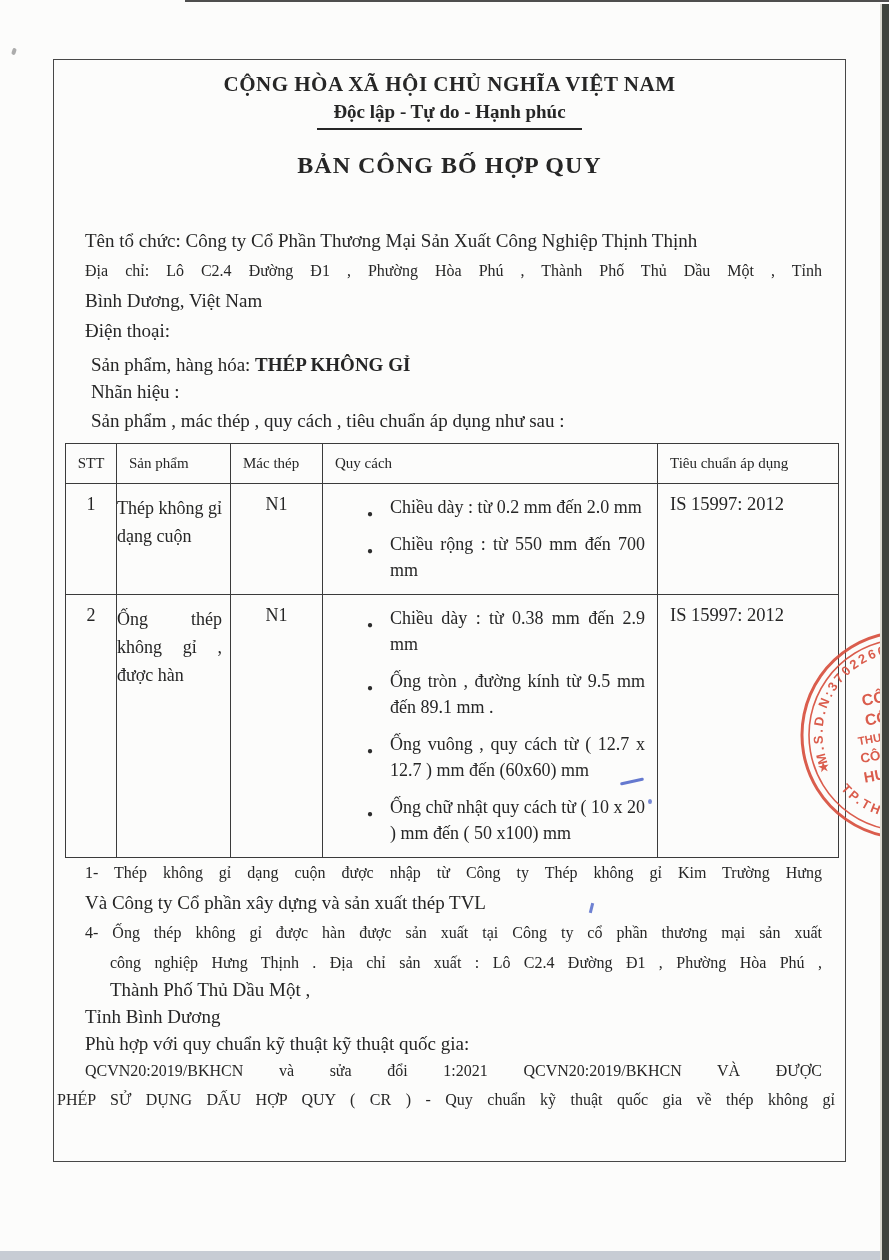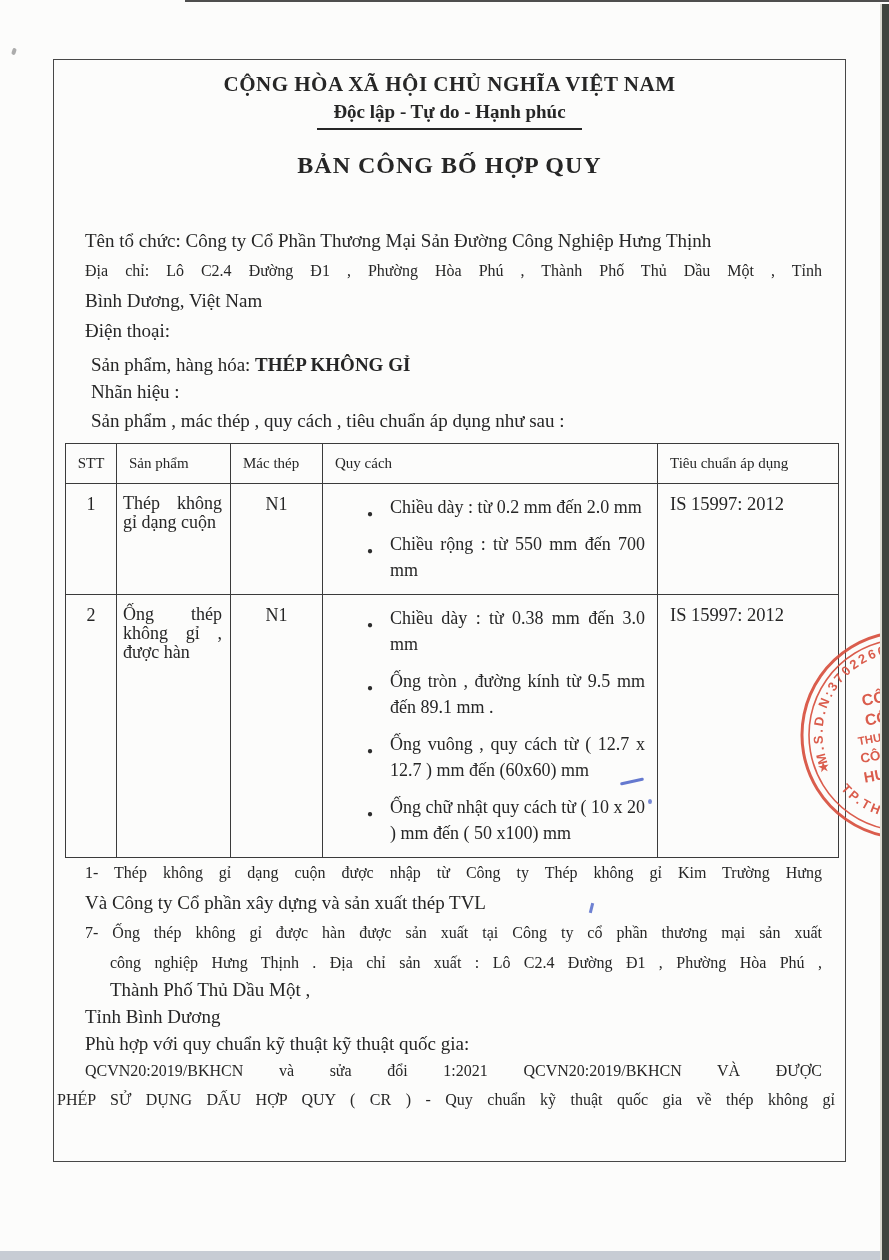--- a/index.html
+++ b/index.html
@@ -37,21 +37,21 @@
   .line{font-size:19px;line-height:25px;white-space:nowrap;}
   .wline{font-size:16px;line-height:25px;}
   .justline{text-align:justify;text-align-last:justify;white-space:normal;}
   .bold{font-weight:bold;}
   
   .doc-table{left:65px;top:443px;width:773px;border-collapse:collapse;table-layout:fixed;font-size:18px;}
   .doc-table td,.doc-table th{border:1.5px solid #3b3b3b;vertical-align:top;font-weight:normal;}
   .doc-table th{vertical-align:middle;font-size:15px;text-align:left;padding:4px 6px 4px 12px;}
   .doc-table th.c{text-align:center;padding:4px 2px;}
   .cell-c{text-align:center;padding-top:10px;}
-  .cell-product{padding:10px 8px 0 6px;text-align:justify;line-height:19px;}
+  .cell-product{padding:10px 8px 0 0;text-align:justify;line-height:28px;}
   .cell-specs{padding:10px 12px 0 36px;}
   .cell-specs ul{margin:0;padding:0;list-style:none;}
   .cell-specs li{position:relative;padding-left:31px;margin-bottom:11px;text-align:justify;line-height:26px;}
   .cell-specs li::before{content:"●";position:absolute;left:8px;top:7px;font-size:10px;color:#2d2d2d;}
   .cell-standard{padding:10px 6px 0 12px;font-size:18.5px;}
   
   .stamp{left:797px;top:627px;opacity:.92;}
 </style>
 </head>
 <body>
@@ -62,21 +62,21 @@
   <div class="abs speck"></div>
 
   <div class="abs frame"></div>
 
   <div class="abs center-block national">CỘNG HÒA XÃ HỘI CHỦ NGHĨA VIỆT NAM</div>
   <div class="abs center-block motto-wrap">
     <span class="motto">Độc lập - Tự do - Hạnh phúc</span>
   </div>
   <div class="abs center-block doc-title">BẢN CÔNG BỐ HỢP QUY</div>
 
-  <div class="abs line" style="left:85px;top:228px;width:737px;">Tên tổ chức: Công ty Cổ Phần Thương Mại Sản Đường Công Nghiệp Hưng Thịnh</div>
+  <div class="abs line" style="left:85px;top:228px;width:737px;">Tên tổ chức: Công ty Cổ Phần Thương Mại Sản Xuất Công Nghiệp Thịnh Thịnh</div>
   <div class="abs wline justline" style="left:85px;top:258px;width:737px;">Địa chỉ: Lô C2.4 Đường Đ1 , Phường Hòa Phú , Thành Phố Thủ Dầu Một , Tỉnh</div>
   <div class="abs line" style="left:85px;top:288px;">Bình Dương, Việt Nam</div>
   <div class="abs line" style="left:85px;top:318px;">Điện thoại:</div>
   <div class="abs line" style="left:91px;top:352px;">
     <span>Sản phẩm, hàng hóa: </span><span class="bold">THÉP KHÔNG GỈ</span>
   </div>
   <div class="abs line" style="left:91px;top:379px;">Nhãn hiệu :</div>
   <div class="abs line" style="left:91px;top:408px;">Sản phẩm , mác thép , quy cách , tiêu chuẩn áp dụng như sau :</div>
 
   <table class="abs doc-table">
@@ -106,34 +106,34 @@
         </ul>
       </td>
       <td class="cell-standard">IS 15997: 2012</td>
     </tr>
     <tr style="height:227px">
       <td class="cell-c">2</td>
       <td class="cell-product">Ống thép không gỉ , được hàn</td>
       <td class="cell-c">N1</td>
       <td class="cell-specs">
         <ul>
-          <li>Chiều dày : từ 0.38 mm đến 3.0 mm</li>
+          <li>Chiều dày : từ 0.38 mm đến 2.9 mm</li>
           <li>Ống tròn , đường kính từ 9.5 mm đến 89.1 mm .</li>
           <li>Ống vuông , quy cách từ ( 12.7 x 12.7 ) mm đến (60x60) mm</li>
           <li>Ống chữ nhật quy cách từ ( 10 x 20 ) mm đến ( 50 x100) mm</li>
         </ul>
       </td>
       <td class="cell-standard">IS 15997: 2012</td>
     </tr>
   </tbody>
     </table>
 
   <div class="abs wline justline" style="left:85px;top:860px;width:737px;">1- Thép không gỉ dạng cuộn được nhập từ Công ty Thép không gỉ Kim Trường Hưng</div>
   <div class="abs line" style="left:85px;top:890px;">Và Công ty Cổ phần xây dựng và sản xuất thép TVL</div>
-  <div class="abs wline justline" style="left:85px;top:920px;width:737px;">7- Ống thép không gỉ được hàn được sản xuất tại Công ty cổ phần thương mại sản xuất</div>
+  <div class="abs wline justline" style="left:85px;top:920px;width:737px;">4- Ống thép không gỉ được hàn được sản xuất tại Công ty cổ phần thương mại sản xuất</div>
   <div class="abs wline justline" style="left:110px;top:950px;width:712px;">công nghiệp Hưng Thịnh . Địa chỉ sản xuất : Lô C2.4 Đường Đ1 , Phường Hòa Phú ,</div>
   <div class="abs line" style="left:110px;top:977px;">Thành Phố Thủ Dầu Một ,</div>
   <div class="abs line" style="left:85px;top:1004px;">Tỉnh Bình Dương</div>
   <div class="abs line" style="left:85px;top:1031px;">Phù hợp với quy chuẩn kỹ thuật kỹ thuật quốc gia:</div>
   <div class="abs wline justline" style="left:85px;top:1058px;width:737px;">QCVN20:2019/BKHCN và sửa đổi 1:2021 QCVN20:2019/BKHCN VÀ ĐƯỢC</div>
   <div class="abs wline justline" style="left:57px;top:1087px;width:778px;">PHÉP SỬ DỤNG DẤU HỢP QUY ( CR ) -  Quy chuẩn kỹ thuật quốc gia về thép không gỉ</div>
 
   <div class="abs pen pen1"></div>
   <div class="abs pen pen2"></div>
   <div class="abs pen pen3"></div>

